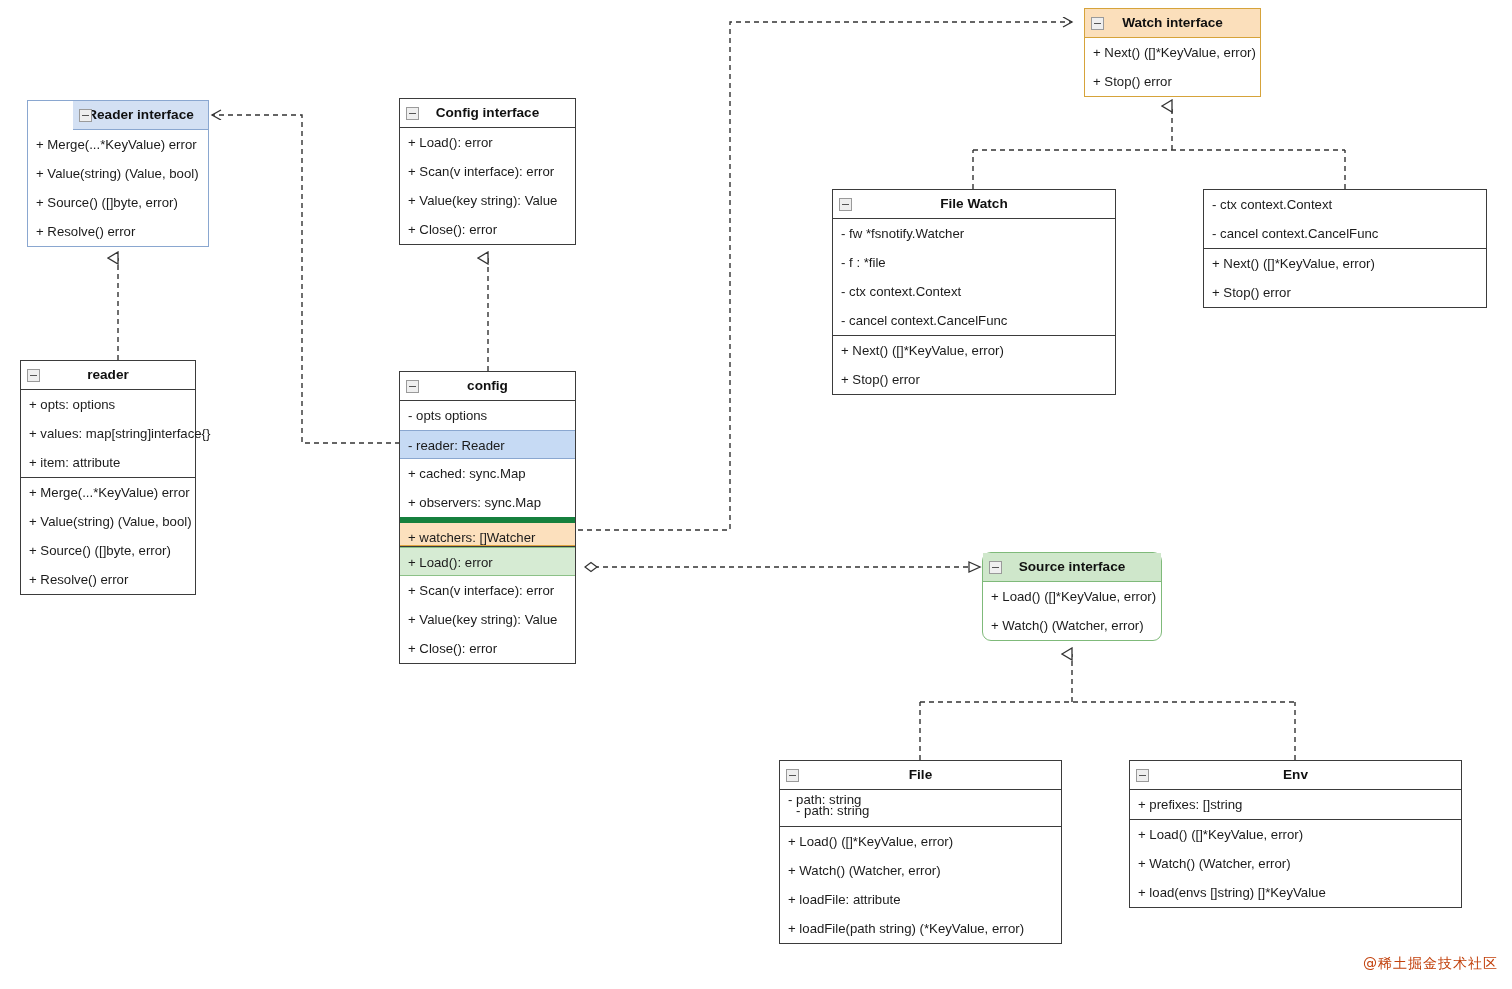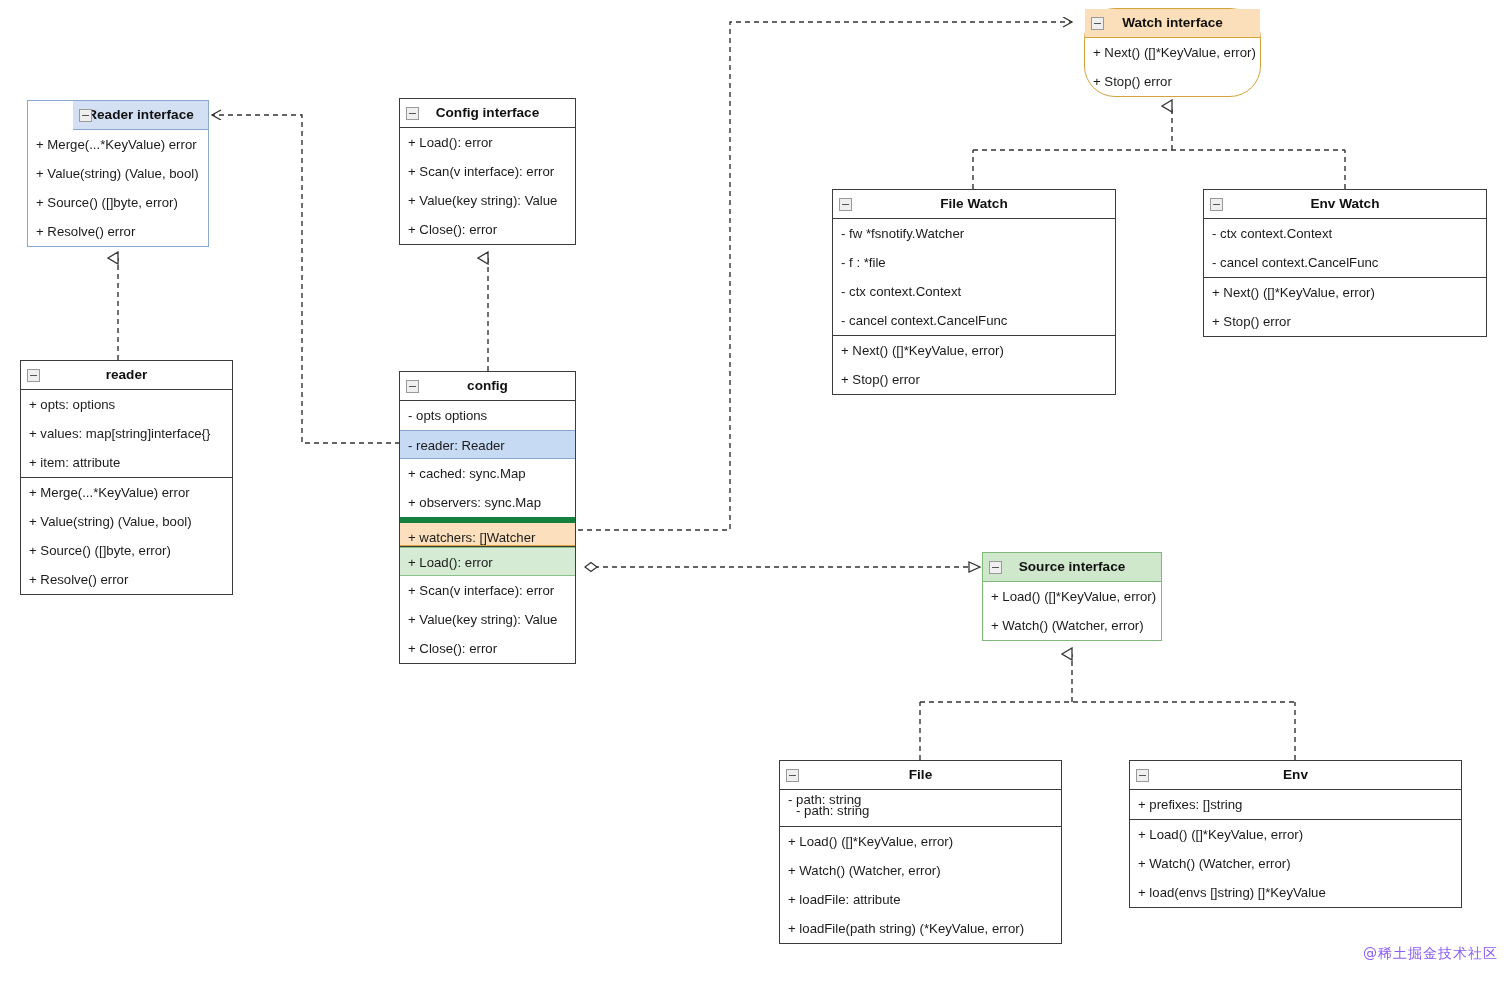--- a/index.html
+++ b/index.html
@@ -28,22 +28,22 @@
     pointer-events: none;
   }
   .uml {
     position: absolute;
     box-sizing: border-box;
     background: #ffffff;
     border: 1.6px solid #3b3b3b;
     font-size: 13.2px;
     color: #1b1b1b;
   }
-  .uml.accent-orange { border-color: #d6a33a; border-radius: 31px; }
-  .uml.accent-green  { border-color: #7fba7a; }
+  .uml.accent-orange { border-color: #d6a33a; }
+  .uml.accent-green  { border-color: #7fba7a; border-radius: 9px; }
   .uml.accent-blue   { border-color: #8aa7d0; }
 
   .uml-header {
     position: relative;
     height: 28px;
     line-height: 28px;
     text-align: center;
     font-weight: bold;
     font-size: 13.6px;
     border-bottom: 1.6px solid #3b3b3b;
@@ -116,23 +116,23 @@
   .row.dup .dup-b {
     display: block;
     position: absolute;
     left: 16px;
     top: 13px;
   }
 
   .watermark {
     position: absolute;
     right: 14px;
-    bottom: 26px;
+    bottom: 16px;
     font-size: 14px;
-    color: #8b5cf6;
+    color: #c2410c;
     letter-spacing: 1px;
     white-space: nowrap;
     font-family: "DejaVu Sans", sans-serif;
   }
 </style>
 </head>
 <body>
 
 <div id="canvas">
 
@@ -182,21 +182,21 @@
       <span>Reader interface</span>
     </div>
     <div class="uml-section">
       <div class="row">+ Merge(...*KeyValue) error</div>
       <div class="row">+ Value(string) (Value, bool)</div>
       <div class="row">+ Source() ([]byte, error)</div>
       <div class="row">+ Resolve() error</div>
     </div>
   </div>
 
-  <div class="uml" style="left:20px; top:360px; width:213px;">
+  <div class="uml" style="left:20px; top:360px; width:176px;">
     <div class="uml-header">
       <span class="collapse-icon"></span>
       <span>reader</span>
     </div>
     <div class="uml-section">
       <div class="row">+ opts: options</div>
       <div class="row">+ values: map[string]interface{}</div>
       <div class="row">+ item: attribute</div>
     </div>
     <div class="uml-section">
@@ -262,24 +262,20 @@
       <div class="row">- ctx context.Context</div>
       <div class="row">- cancel context.CancelFunc</div>
     </div>
     <div class="uml-section">
       <div class="row">+ Next() ([]*KeyValue, error)</div>
       <div class="row">+ Stop() error</div>
     </div>
   </div>
 
   <div class="uml" style="left:1203px; top:189px; width:284px;">
-    <div class="uml-header">
-      <span class="collapse-icon"></span>
-      <span>Env Watch</span>
-    </div>
     <div class="uml-section">
       <div class="row">- ctx context.Context</div>
       <div class="row">- cancel context.CancelFunc</div>
     </div>
     <div class="uml-section">
       <div class="row">+ Next() ([]*KeyValue, error)</div>
       <div class="row">+ Stop() error</div>
     </div>
   </div>
 

